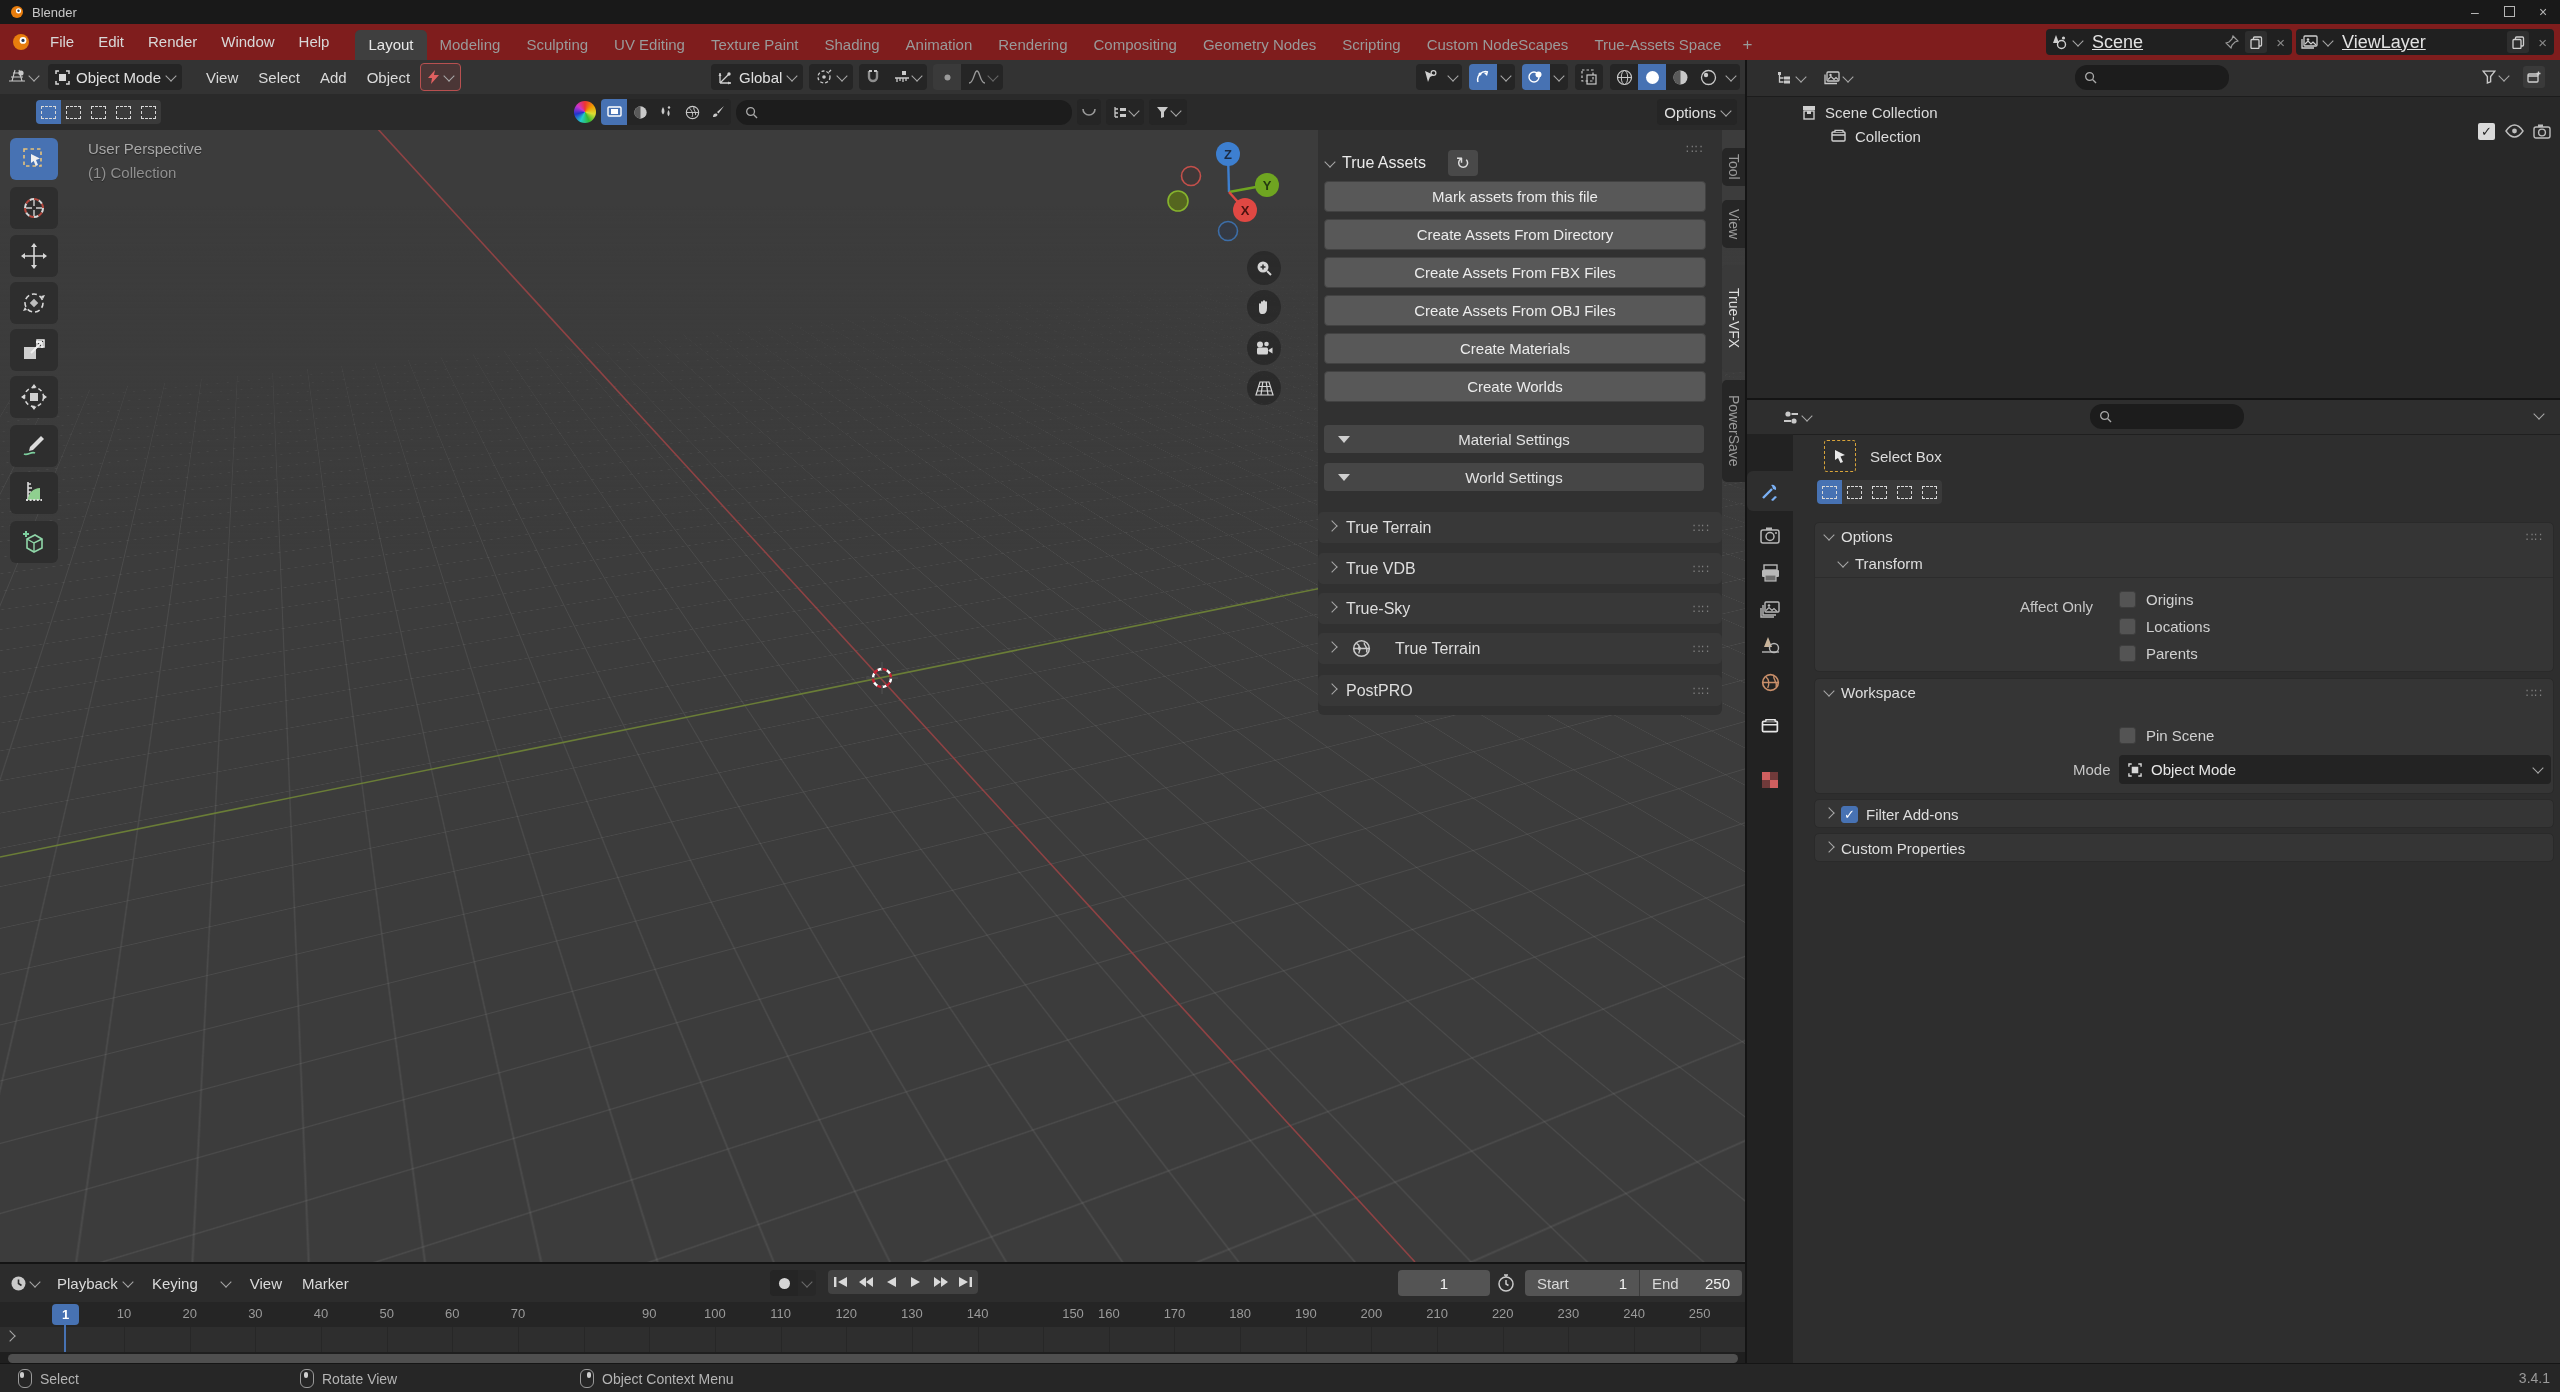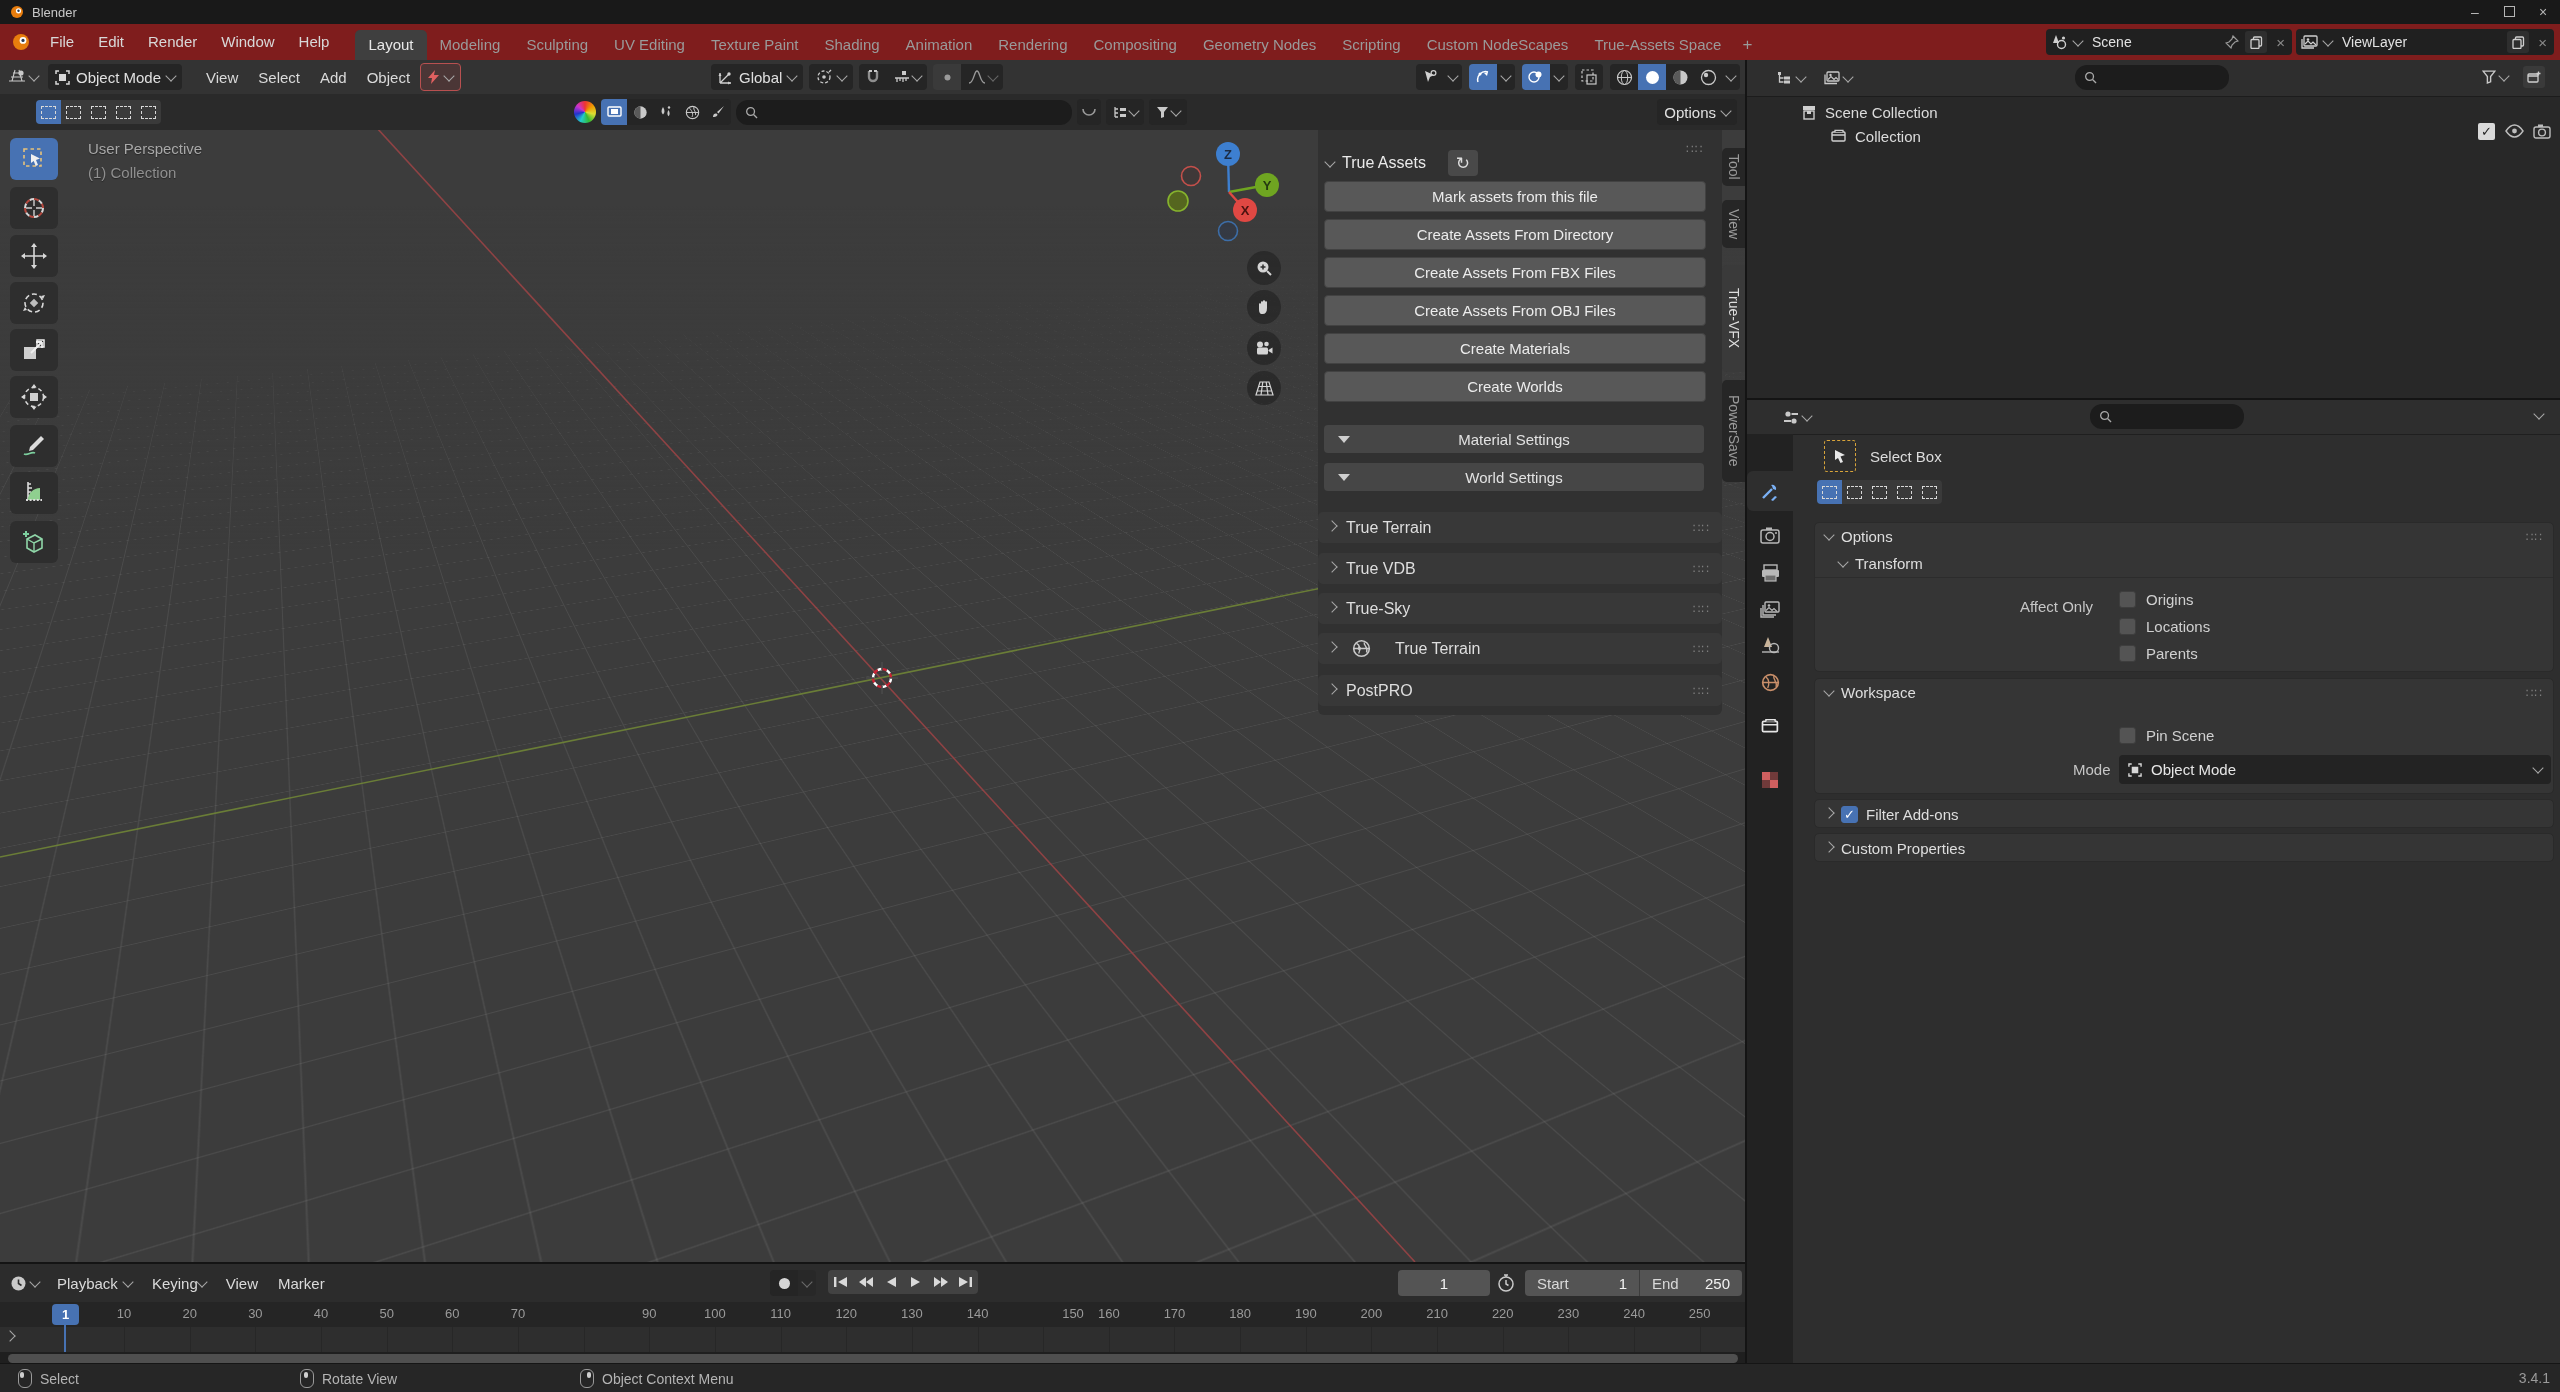--- a/index.html
+++ b/index.html
@@ -13,21 +13,21 @@
   #titlebar{left:0;top:0;width:2560px;height:24px;background:#191919;}
   #titlebar .title{color:#c8c8c8;font-size:13px;margin-left:8px;}
   .winbtn{color:#b5b5b5;font-size:14px;width:34px;text-align:center;cursor:default;}
   .maxsq{display:inline-block;width:9px;height:9px;border:1.5px solid #b5b5b5;}
   
   #topbar{left:0;top:24px;width:2560px;height:36px;background:#7f1d1d;border-bottom:1px solid #141414;}
   .menuitem{padding:0 12px;height:36px;line-height:36px;color:#d8d8d8;}
   .wstab{padding:0 13px;height:30px;line-height:30px;margin-top:6px;color:#9a9a9a;border-radius:5px 5px 0 0;}
   .wstab.active{background:#3f3f3f;color:#e8e8e8;}
   .idgroup{background:#202020;border-radius:4px;height:26px;display:flex;align-items:center;padding:0 4px;gap:6px;}
-  .idgroup .nm{color:#e2e2e2;font-size:14px;padding:0 4px;}
+  .idgroup .nm{color:#e2e2e2;font-size:18px;padding:0 4px;text-decoration:underline;}
   .minibtn{width:22px;height:22px;display:flex;align-items:center;justify-content:center;background:#2e2e2e;border-radius:3px;color:#bbb;}
   
   #vph1{left:0;top:60px;width:1745px;height:34px;background:#333333;border-bottom:1px solid #272727;}
   #vph2{left:0;top:94px;width:1745px;height:36px;background:#2a2a2a;border-bottom:1px solid #161616;}
   .hbtn{background:#252525;border-radius:4px;height:26px;display:flex;align-items:center;padding:0 7px;gap:6px;color:#e0e0e0;}
   .hmenu{padding:0 10px;color:#dadada;}
   .tgl{width:28px;height:26px;display:flex;align-items:center;justify-content:center;background:#252525;color:#c9c9c9;}
   .tgl.blue{background:#4772b3;color:#fff;}
   .grp{display:flex;border-radius:4px;overflow:hidden;}
   .selmode{width:25px;height:24px;display:flex;align-items:center;justify-content:center;background:#3a3a3a;}
@@ -867,21 +867,21 @@
         <svg width="17" height="17" viewBox="0 0 17 17">
             <circle cx="8.5" cy="8.5" r="7" fill="#c9c9c9"></circle>
             <path d="M8.5 4.5v4l3 2" stroke="#2c2c2c" stroke-width="1.6" fill="none"></path>
           </svg>
         <span class="chev"></span>
       </span>
       <span class="hmenu row" style="margin-left:8px;gap:6px">
           <span>Playback</span>
           <span class="chev"></span>
         </span>
-      <span class="hmenu row" style="gap:0">
+      <span class="hmenu row" style="gap:24px">
           <span>Keying</span>
           <span class="chev"></span>
         </span>
       <span class="hmenu">View</span>
       <span class="hmenu">Marker</span>
       <div class="abs grp" style="left:770px;top:6px">
         <span class="tgl">
             <span class="ball" style="width:11px;height:11px;background:#d6d6d6"></span>
           </span>
         <span class="tgl" style="width:18px;opacity:.5">

